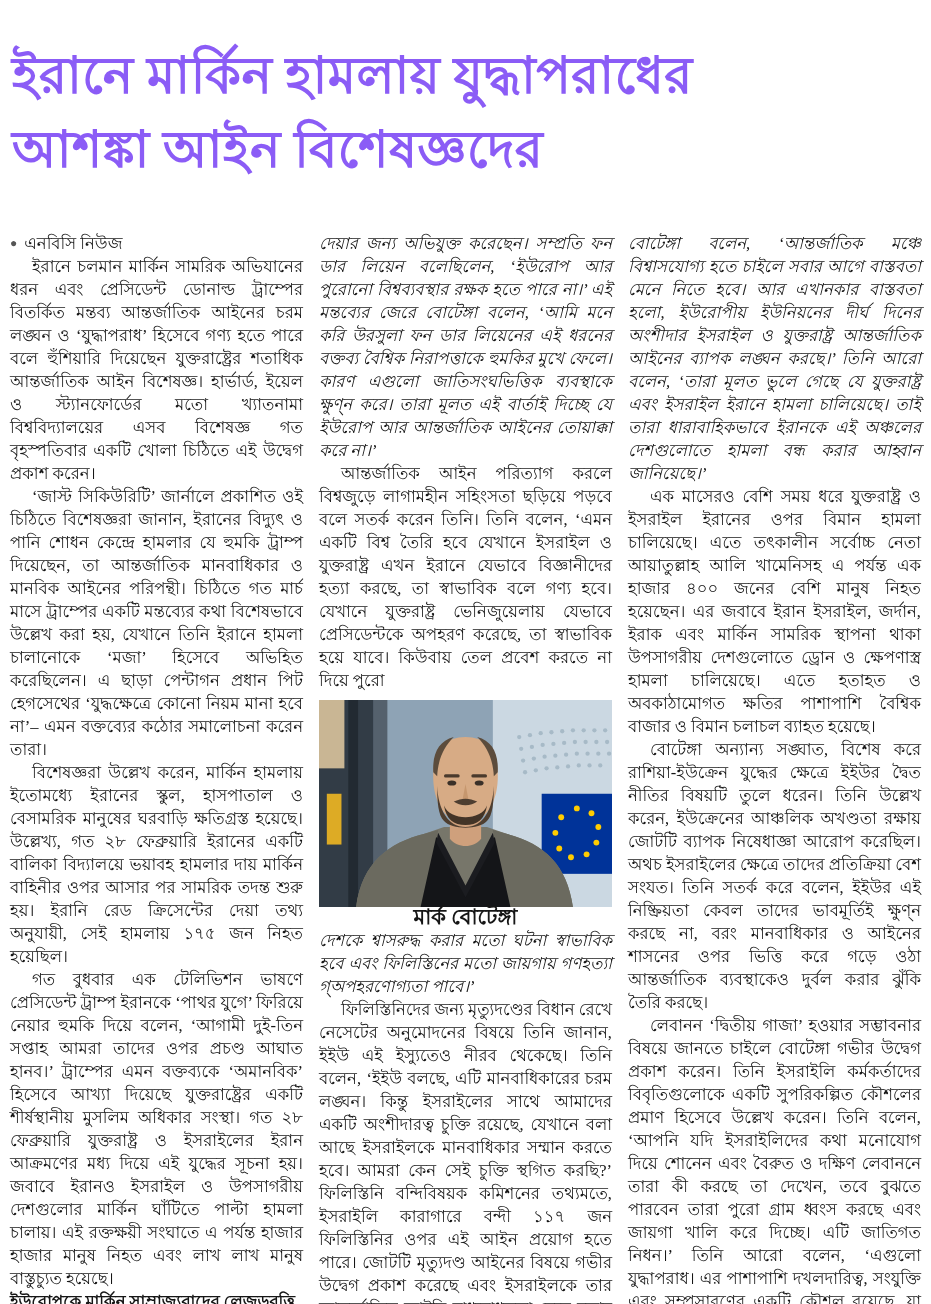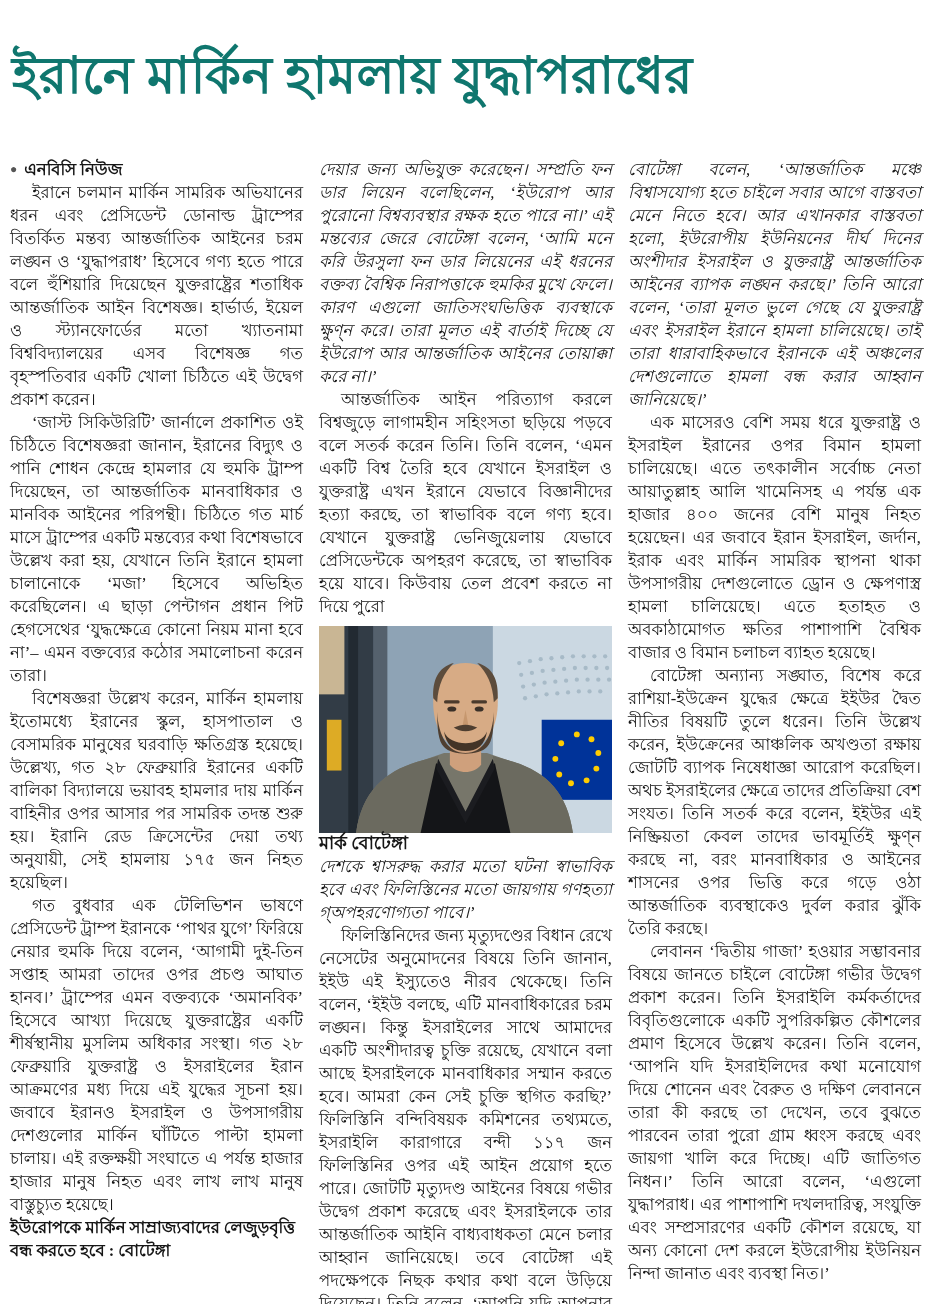--- a/index.html
+++ b/index.html
@@ -14,37 +14,38 @@
     font-size:51px;
     line-height:1.45;
     padding:2px 2px 10px 2px;
     letter-spacing:0.5px;
   }
   .headline .hl-line{display:block;}
   .cols{display:flex;gap:16px;align-items:flex-start;}
   .col{flex:1 1 0;font-size:16.5px;line-height:23px;text-align:justify;}
   .col p{margin:0;text-indent:22px;}
   .col p.cont{text-indent:0;font-style:italic;}
-  .byline{font-weight:bold;text-indent:0 !important;margin-bottom:1px;}
+  .byline{font-weight:normal;text-indent:0 !important;margin-bottom:1px;}
   .byline .bullet{color:#555;font-size:12px;vertical-align:2px;margin-right:7px;}
   .subhead{font-weight:bold;text-indent:0 !important;text-align:left;}
   .photo-block{margin:8px 0 2px 0;}
   .photo-frame{width:100%;display:block;}
   .photo-caption{
-    text-align:left;font-size:18px;line-height:20px;
+    text-align:center;font-size:21px;line-height:20px;
     margin:3px 0 8px 0;text-indent:0 !important;font-weight:bold;
   }
 </style>
 </head>
 <body>
 
 <div class="page">
 
-  <h1 class="headline" style="color:#0f766e;">
+  <h1 class="headline" style="color:#8b5cf6;">
     <span class="hl-line">ইরানে মার্কিন হামলায় যুদ্ধাপরাধের</span>
+    <span class="hl-line">আশঙ্কা আইন বিশেষজ্ঞদের</span>
   </h1>
 
   <div class="cols">
 
     <div class="col">
       <p class="byline">
         <span class="bullet">●</span><span>এনবিসি নিউজ</span>
       </p>
       <p>ইরানে চলমান মার্কিন সামরিক অভিযানের ধরন এবং প্রেসিডেন্ট ডোনাল্ড ট্রাম্পের বিতর্কিত মন্তব্য আন্তর্জাতিক আইনের চরম লঙ্ঘন ও ‘যুদ্ধাপরাধ’ হিসেবে গণ্য হতে পারে বলে হুঁশিয়ারি দিয়েছেন যুক্তরাষ্ট্রের শতাধিক আন্তর্জাতিক আইন বিশেষজ্ঞ। হার্ভার্ড, ইয়েল ও স্ট্যানফোর্ডের মতো খ্যাতনামা বিশ্ববিদ্যালয়ের এসব বিশেষজ্ঞ গত বৃহস্পতিবার একটি খোলা চিঠিতে এই উদ্বেগ প্রকাশ করেন।</p>
       <p>‘জাস্ট সিকিউরিটি’ জার্নালে প্রকাশিত ওই চিঠিতে বিশেষজ্ঞরা জানান, ইরানের বিদ্যুৎ ও পানি শোধন কেন্দ্রে হামলার যে হুমকি ট্রাম্প দিয়েছেন, তা আন্তর্জাতিক মানবাধিকার ও মানবিক আইনের পরিপন্থী। চিঠিতে গত মার্চ মাসে ট্রাম্পের একটি মন্তব্যের কথা বিশেষভাবে উল্লেখ করা হয়, যেখানে তিনি ইরানে হামলা চালানোকে ‘মজা’ হিসেবে অভিহিত করেছিলেন। এ ছাড়া পেন্টাগন প্রধান পিট হেগসেথের ‘যুদ্ধক্ষেত্রে কোনো নিয়ম মানা হবে না’– এমন বক্তব্যের কঠোর সমালোচনা করেন তারা।</p>

